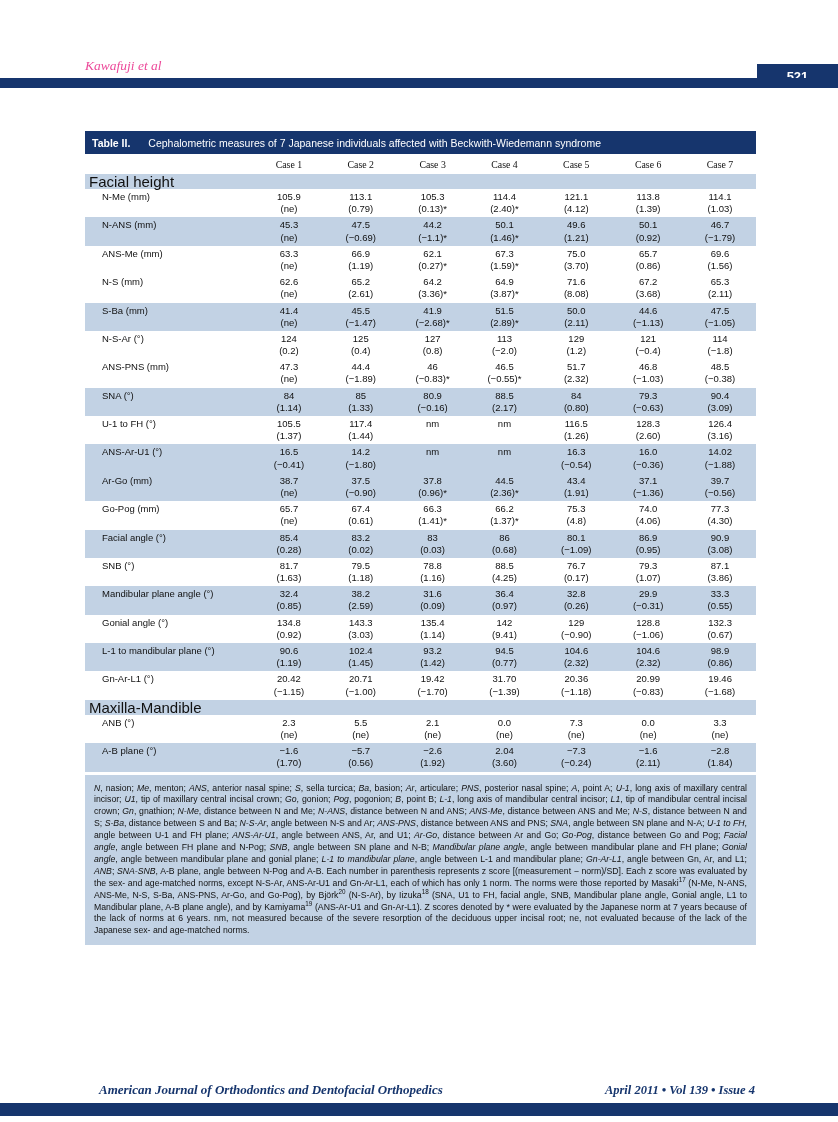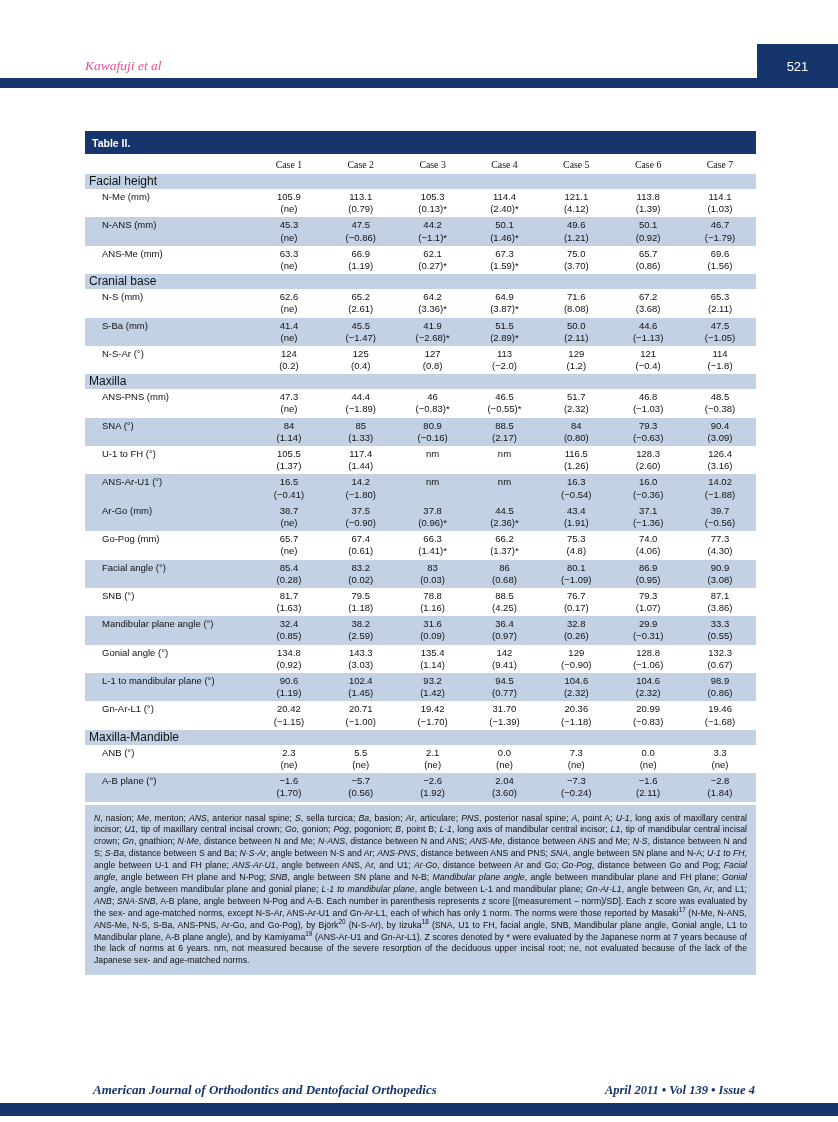--- a/index.html
+++ b/index.html
@@ -5,69 +5,70 @@
   * { margin:0; padding:0; box-sizing:border-box; }
   html,body { background:#ffffff; }
   body { font-family:"Liberation Sans",sans-serif; color:#111; }
 
   .sheet { position:relative; width:838px; height:1122px; background:#fff; overflow:hidden; }
 
   
   .running-head { position:absolute; top:56px; left:0; width:100%; height:32px; }
   .rh-bar { position:absolute; bottom:0; left:0; width:100%; height:10px; background:var(--navy); }
   .rh-author { position:absolute; left:85px; bottom:14px; font:italic 500 13.5px "Liberation Serif",serif; color:#ec4899; }
-  .rh-page { position:absolute; right:0; bottom:0; width:81px; height:44px; background:var(--navy); color:#fff;
-             font-weight:normal; font-size:13px; display:flex; align-items:center; justify-content:center; }
+  .rh-page { position:absolute; right:0; bottom:0; width:81px; height:24px; background:var(--navy); color:#fff;
+             font-weight:bold; font-size:13px; display:flex; align-items:center; justify-content:center; }
 
   
   .table-block { position:absolute; top:131px; left:85px; width:671px; }
   .title-bar { background:var(--navy); color:#fff; height:23px; display:flex; align-items:center;
                padding-left:7px; font-size:10.5px; }
   .title-label { font-weight:bold; margin-right:18px; white-space:nowrap; }
   .title-text { white-space:nowrap; }
 
   .ceph-table { width:100%; border-collapse:collapse; table-layout:fixed; font-size:9.5px; }
   .ceph-table col.label-col { width:168px; }
   .ceph-table thead th { font-family:"Liberation Serif",serif; font-weight:normal;
                          font-size:9.8px; text-align:center; height:20px; vertical-align:middle; }
   .ceph-table th.corner { text-align:left; }
 
-  tr.band td { background:var(--shade); font-size:12px; padding:2px 16px 2px 4px; line-height:11px; }
+  tr.band td { background:var(--shade); font-size:15px; padding:2px 16px 2px 4px; line-height:11px; }
   tr.shaded td { background:var(--shade); }
 
   td.rlabel { padding:2px 0 2px 17px; vertical-align:top; line-height:12.2px; }
   td.val { text-align:center; vertical-align:top; padding:2px 0; }
   td.val .v, td.val .z { line-height:12.2px; height:12.2px; white-space:nowrap; }
 
   
   .footnote { background:var(--shade); margin-top:3px; padding:8px 9px; font-size:8.7px;
               line-height:11.9px; text-align:justify; color:#111; }
   .footnote i { font-style:italic; }
   .footnote sup { font-size:6.3px; line-height:0; vertical-align:super; }
 
   
   .page-footer { position:absolute; left:0; bottom:6px; width:100%; height:40px; }
   .ft-bar { position:absolute; bottom:0; left:0; width:100%; height:13px; background:var(--navy); }
-  .ft-journal { position:absolute; left:93px; bottom:18px; font:italic bold 13px "Liberation Serif",serif; color:var(--navy);text-align:center; }
+  .ft-journal { position:absolute; left:99px; bottom:18px; font:italic bold 13px "Liberation Serif",serif; color:var(--navy);text-align:center; }
   .ft-issue { position:absolute; right:83px; bottom:18px; font:italic bold 12.5px "Liberation Serif",serif; color:var(--navy); }
 </style>
 </head>
 <body>
 
 <div class="sheet">
 
   <header class="running-head">
     <span class="rh-author">Kawafuji et al</span>
     <span class="rh-page">521</span>
     <div class="rh-bar"></div>
   </header>
 
   <section class="table-block">
     <div class="title-bar">
       <span class="title-label">Table II.</span>
+      <span class="title-text">Cephalometric measures of 7 Japanese individuals affected with Beckwith-Wiedemann syndrome</span>
     </div>
 
     <table class="ceph-table">
       <colgroup>
           <col class="label-col">
           <col span="7">
         </colgroup>
       <thead>
         <tr id="col-head-row">
             <th class="corner"></th>
@@ -116,21 +117,21 @@
             </td>
           </tr>
           <tr class="shaded">
             <td class="rlabel">N-ANS (mm)</td>
             <td class="val">
               <div class="v">45.3</div>
               <div class="z">(ne)</div>
             </td>
             <td class="val">
               <div class="v">47.5</div>
-              <div class="z">(−0.86)</div>
+              <div class="z">(−0.69)</div>
             </td>
             <td class="val">
               <div class="v">44.2</div>
               <div class="z">(−1.1)*</div>
             </td>
             <td class="val">
               <div class="v">50.1</div>
               <div class="z">(1.46)*</div>
             </td>
             <td class="val">
@@ -170,23 +171,20 @@
             </td>
             <td class="val">
               <div class="v">65.7</div>
               <div class="z">(0.86)</div>
             </td>
             <td class="val">
               <div class="v">69.6</div>
               <div class="z">(1.56)</div>
             </td>
           </tr>
-          <tr class="band">
-            <td colspan="8">Cranial base</td>
-          </tr>
           <tr>
             <td class="rlabel">N-S (mm)</td>
             <td class="val">
               <div class="v">62.6</div>
               <div class="z">(ne)</div>
             </td>
             <td class="val">
               <div class="v">65.2</div>
               <div class="z">(2.61)</div>
             </td>
@@ -265,23 +263,20 @@
               <div class="z">(1.2)</div>
             </td>
             <td class="val">
               <div class="v">121</div>
               <div class="z">(−0.4)</div>
             </td>
             <td class="val">
               <div class="v">114</div>
               <div class="z">(−1.8)</div>
             </td>
-          </tr>
-          <tr class="band">
-            <td colspan="8">Maxilla</td>
           </tr>
           <tr>
             <td class="rlabel">ANS-PNS (mm)</td>
             <td class="val">
               <div class="v">47.3</div>
               <div class="z">(ne)</div>
             </td>
             <td class="val">
               <div class="v">44.4</div>
               <div class="z">(−1.89)</div>

